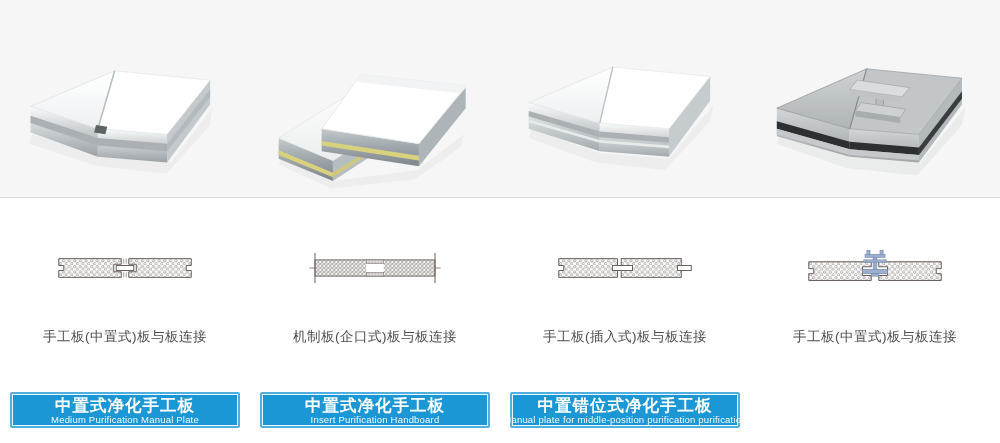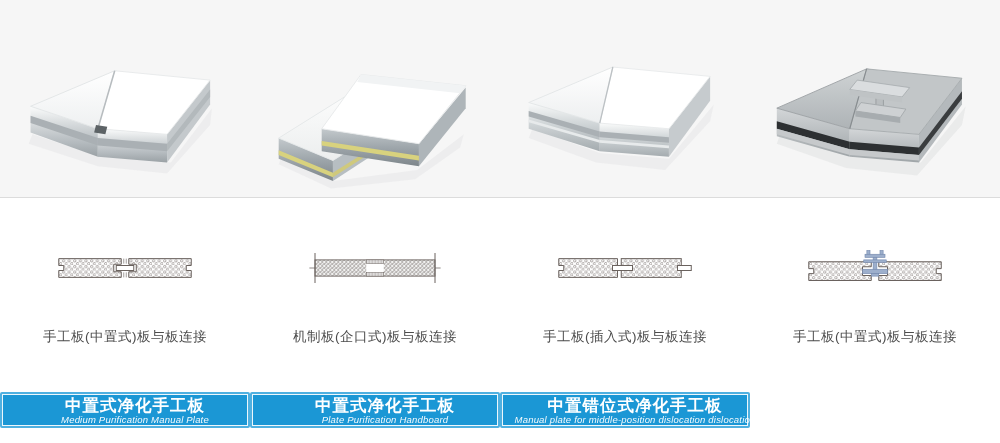--- a/index.html
+++ b/index.html
@@ -24,29 +24,28 @@
   .caption{
     font-size:13.5px;color:#4c4c4c;letter-spacing:.5px;text-align:center;
   }
   
   .banner-row{margin-top:44px;}
   .banner{
     width:226px;height:30px;background:#1b97d5;
     border:2px solid #4fb0e0;border-radius:2px;
     box-shadow:inset 0 0 0 1px rgba(255,255,255,.92);
     display:flex;flex-direction:column;justify-content:center;align-items:center;
-    cursor:pointer;padding-top:2px;padding-left:20px;
+    cursor:pointer;padding-top:2px;
   }
   .banner-title{
     color:#ffffff;font-weight:bold;font-size:16.5px;line-height:17px;letter-spacing:1px;
   }
   .banner-sub{
     color:rgba(255,255,255,.95);font-size:9.5px;line-height:11px;letter-spacing:.2px;
     white-space:nowrap;
-    font-style:italic;
   }
 </style>
 </head>
 <body>
 
 <div class="grid photo-strip">
 
   <div class="col">
     <svg class="photo-svg" width="230" height="180" viewBox="0 0 230 185">
       <defs>
@@ -275,22 +274,22 @@
 <div class="grid banner-row">
   <div class="col">
     <div class="banner">
       <div class="banner-title">中置式净化手工板</div>
       <div class="banner-sub">Medium Purification Manual Plate</div>
     </div>
   </div>
   <div class="col">
     <div class="banner">
       <div class="banner-title">中置式净化手工板</div>
-      <div class="banner-sub">Plate Purification Handboard</div>
+      <div class="banner-sub">Insert Purification Handboard</div>
     </div>
   </div>
   <div class="col">
     <div class="banner">
       <div class="banner-title">中置错位式净化手工板</div>
-      <div class="banner-sub">Manual plate for middle-position dislocation dislocation</div>
+      <div class="banner-sub">Manual plate for middle-position purification purification</div>
     </div>
   </div>
 </div>
 
 </body></html>

